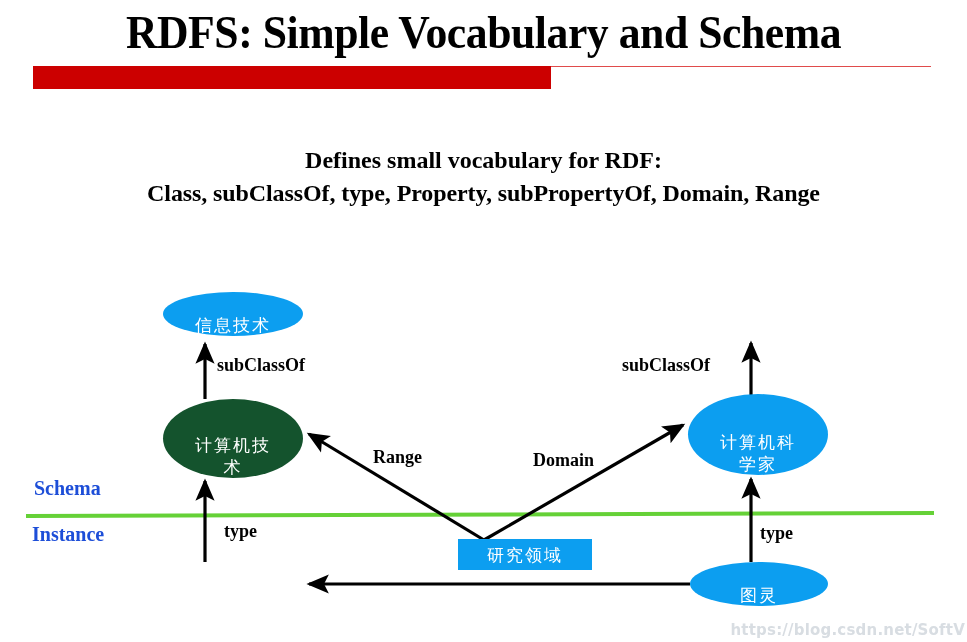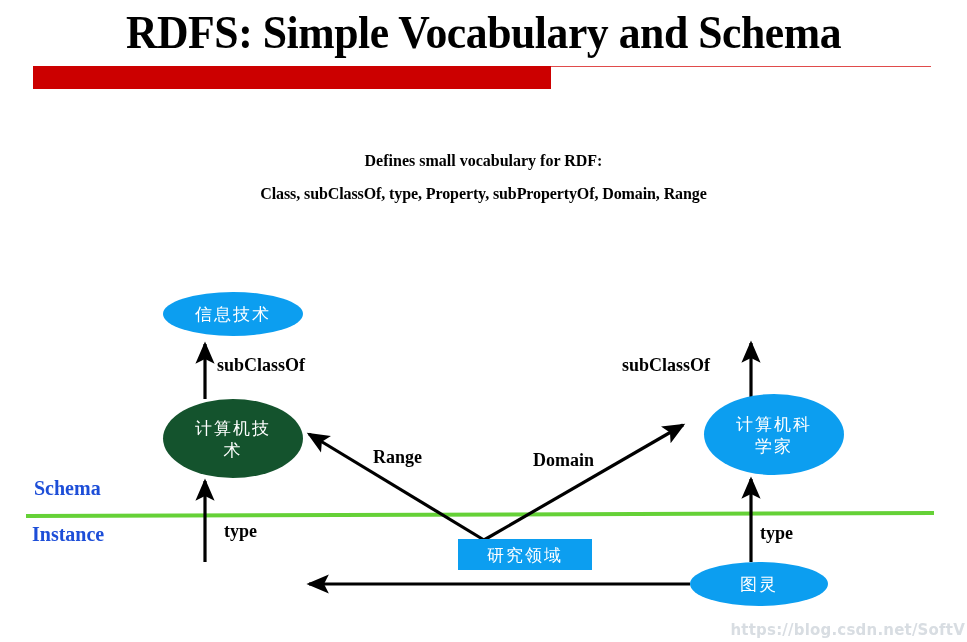--- a/index.html
+++ b/index.html
@@ -54,21 +54,21 @@
 
   
   #subtitle {
     position: absolute;
     left: 0;
     top: 144px;
     width: 967px;
     text-align: center;
     font-family: "Liberation Serif", "DejaVu Serif", serif;
     font-weight: bold;
-    font-size: 16px;
+    font-size: 24px;
     line-height: 33px;
     color: #000000;
   }
   #subtitle .line2 {
     letter-spacing: -0.1px;
   }
 
   
   #diagram {
     position: absolute;
@@ -88,20 +88,21 @@
     color: #ffffff;
     font-family: "DejaVu Sans", "Liberation Sans", sans-serif;
     font-size: 17px;
     line-height: 22px;
     letter-spacing: 2px;
     text-align: center;
     white-space: pre-line;
   }
   .node.ellipse {
     border-radius: 50%;
+    align-items: flex-end;
   }
   .node.rect {
     border-radius: 0;
     margin-left: 40px;
   }
 
   
   .edge-label {
     position: absolute;
     font-family: "Liberation Serif", "DejaVu Serif", serif;
@@ -178,21 +179,21 @@
     <span>信息技术</span>
   </div>
 
   <div class="node ellipse" style="left:163px; top:399px; width:140px; height:79px; background:#14532d;">
     <span>计算机技
 术</span>
   </div>
 
 
 
-  <div class="node ellipse" style="left:704px; top:394px; width:140px; height:81px; background:#0c9ef0;">
+  <div class="node ellipse" style="left:688px; top:394px; width:140px; height:81px; background:#0c9ef0;">
     <span>计算机科
 学家</span>
   </div>
 
   <div class="node ellipse" style="left:690px; top:562px; width:138px; height:44px; background:#0c9ef0;">
     <span>图灵</span>
   </div>
 
   <div class="node rect" style="left:418px; top:539px; width:134px; height:31px; background:#0c9ef0;">
     <span>研究领域</span>

